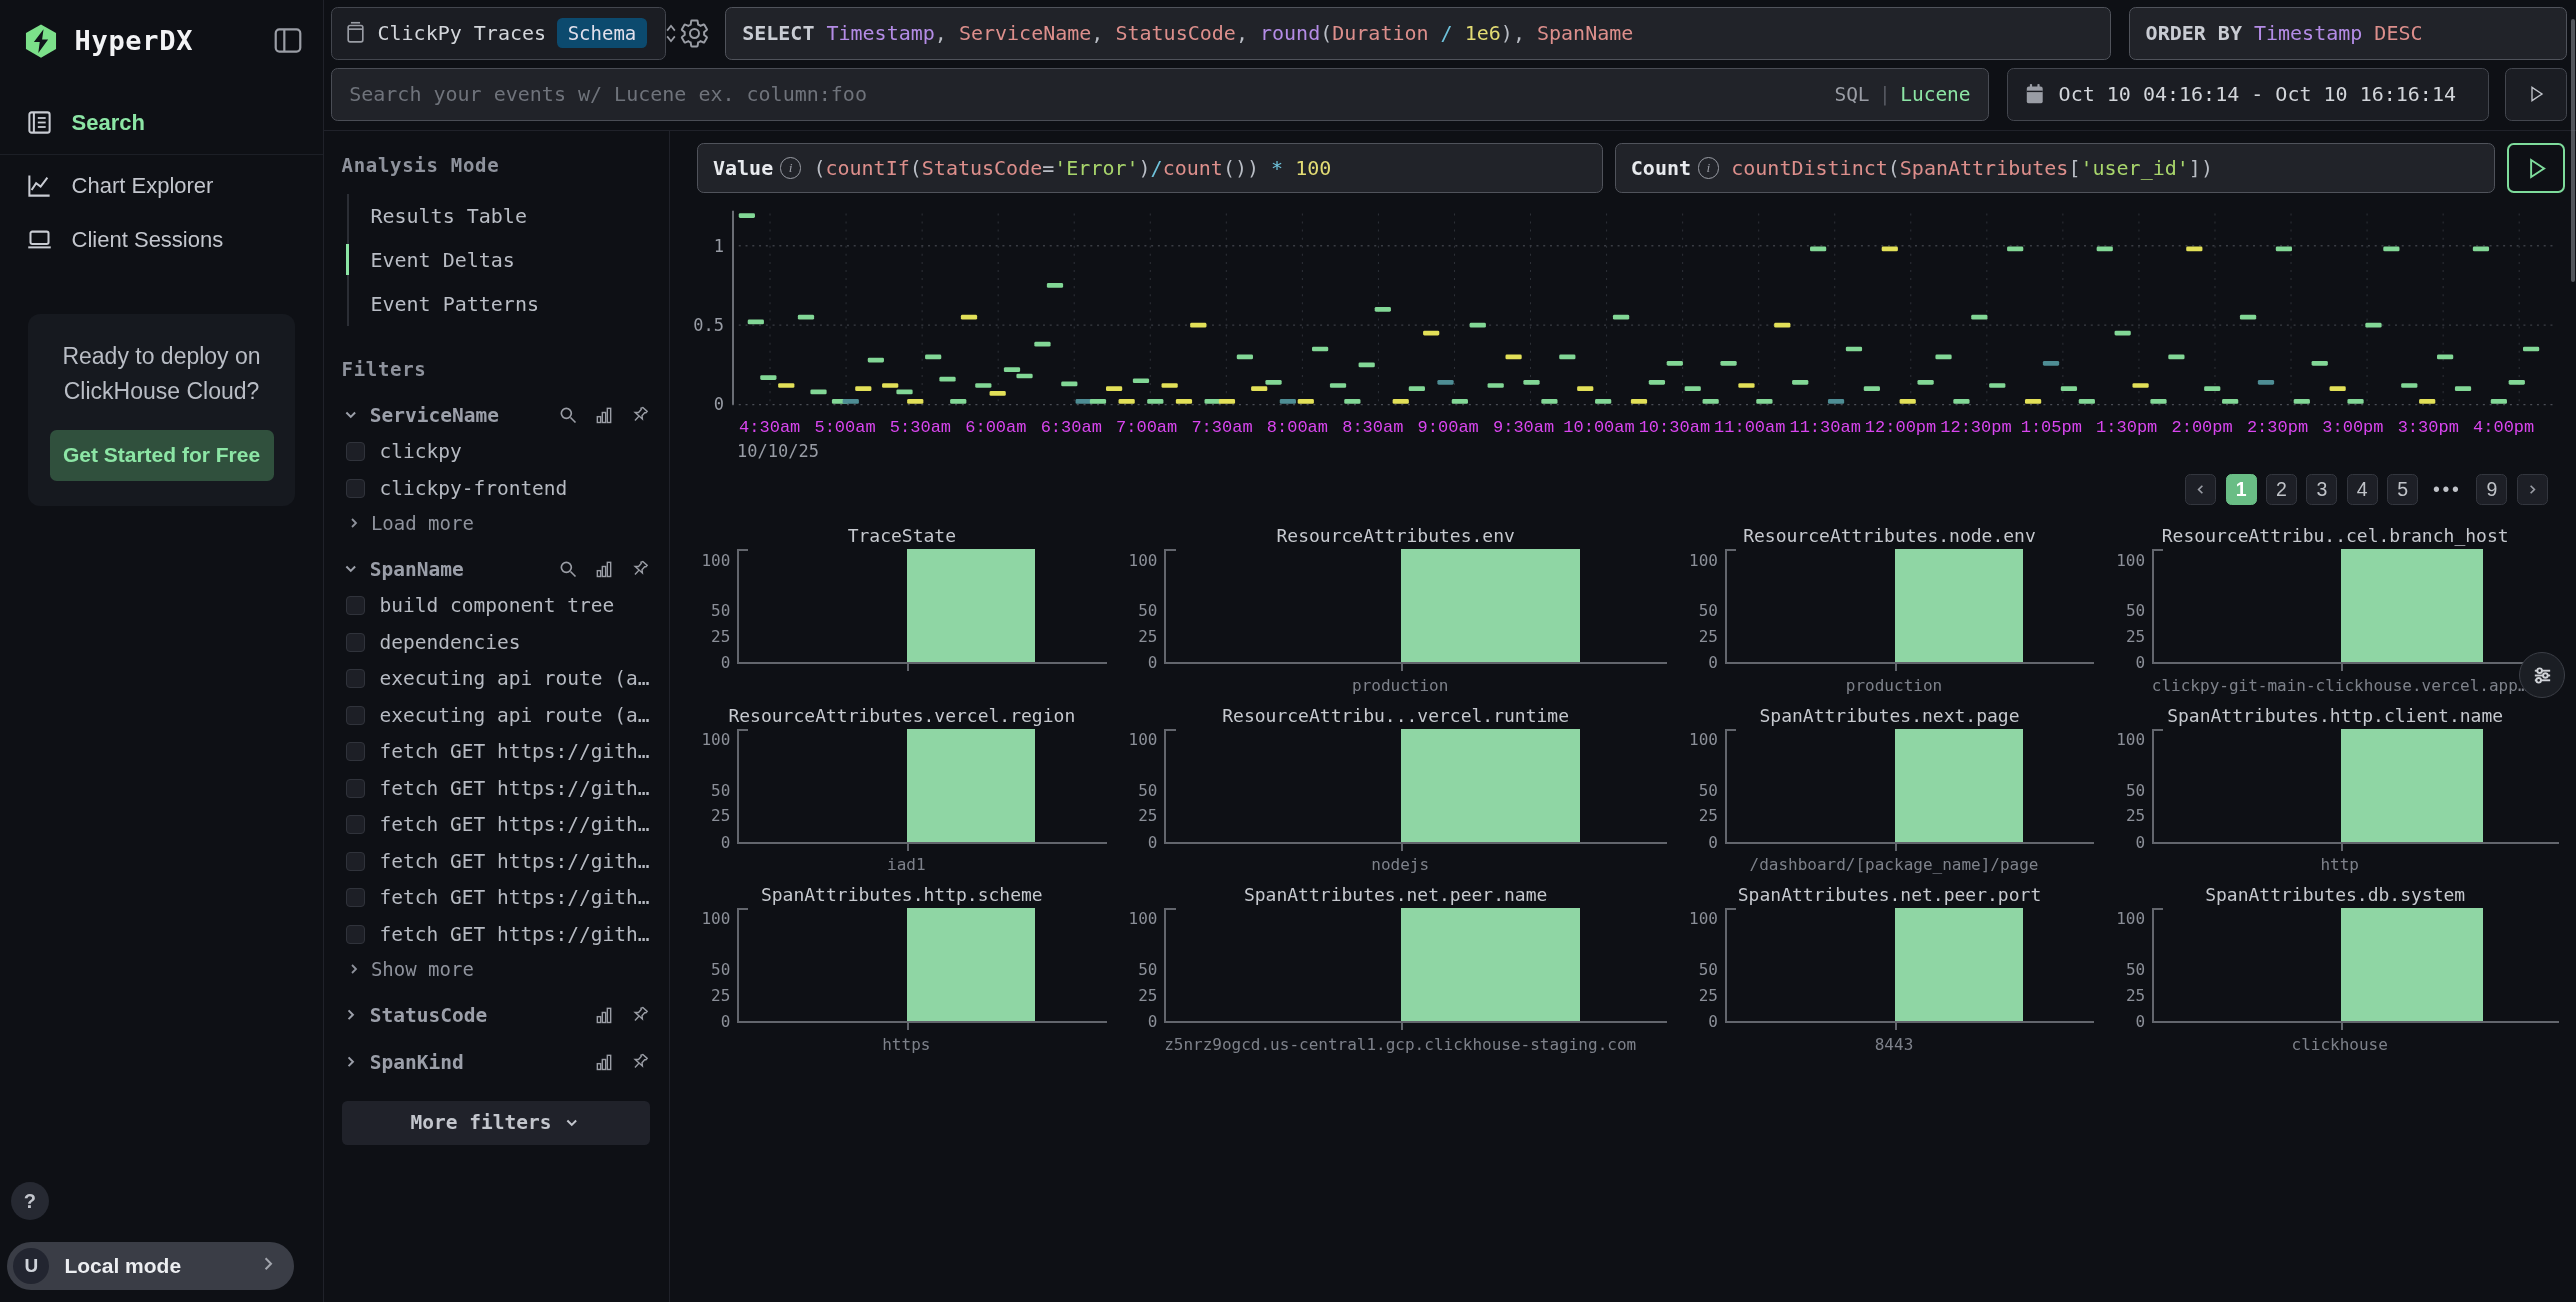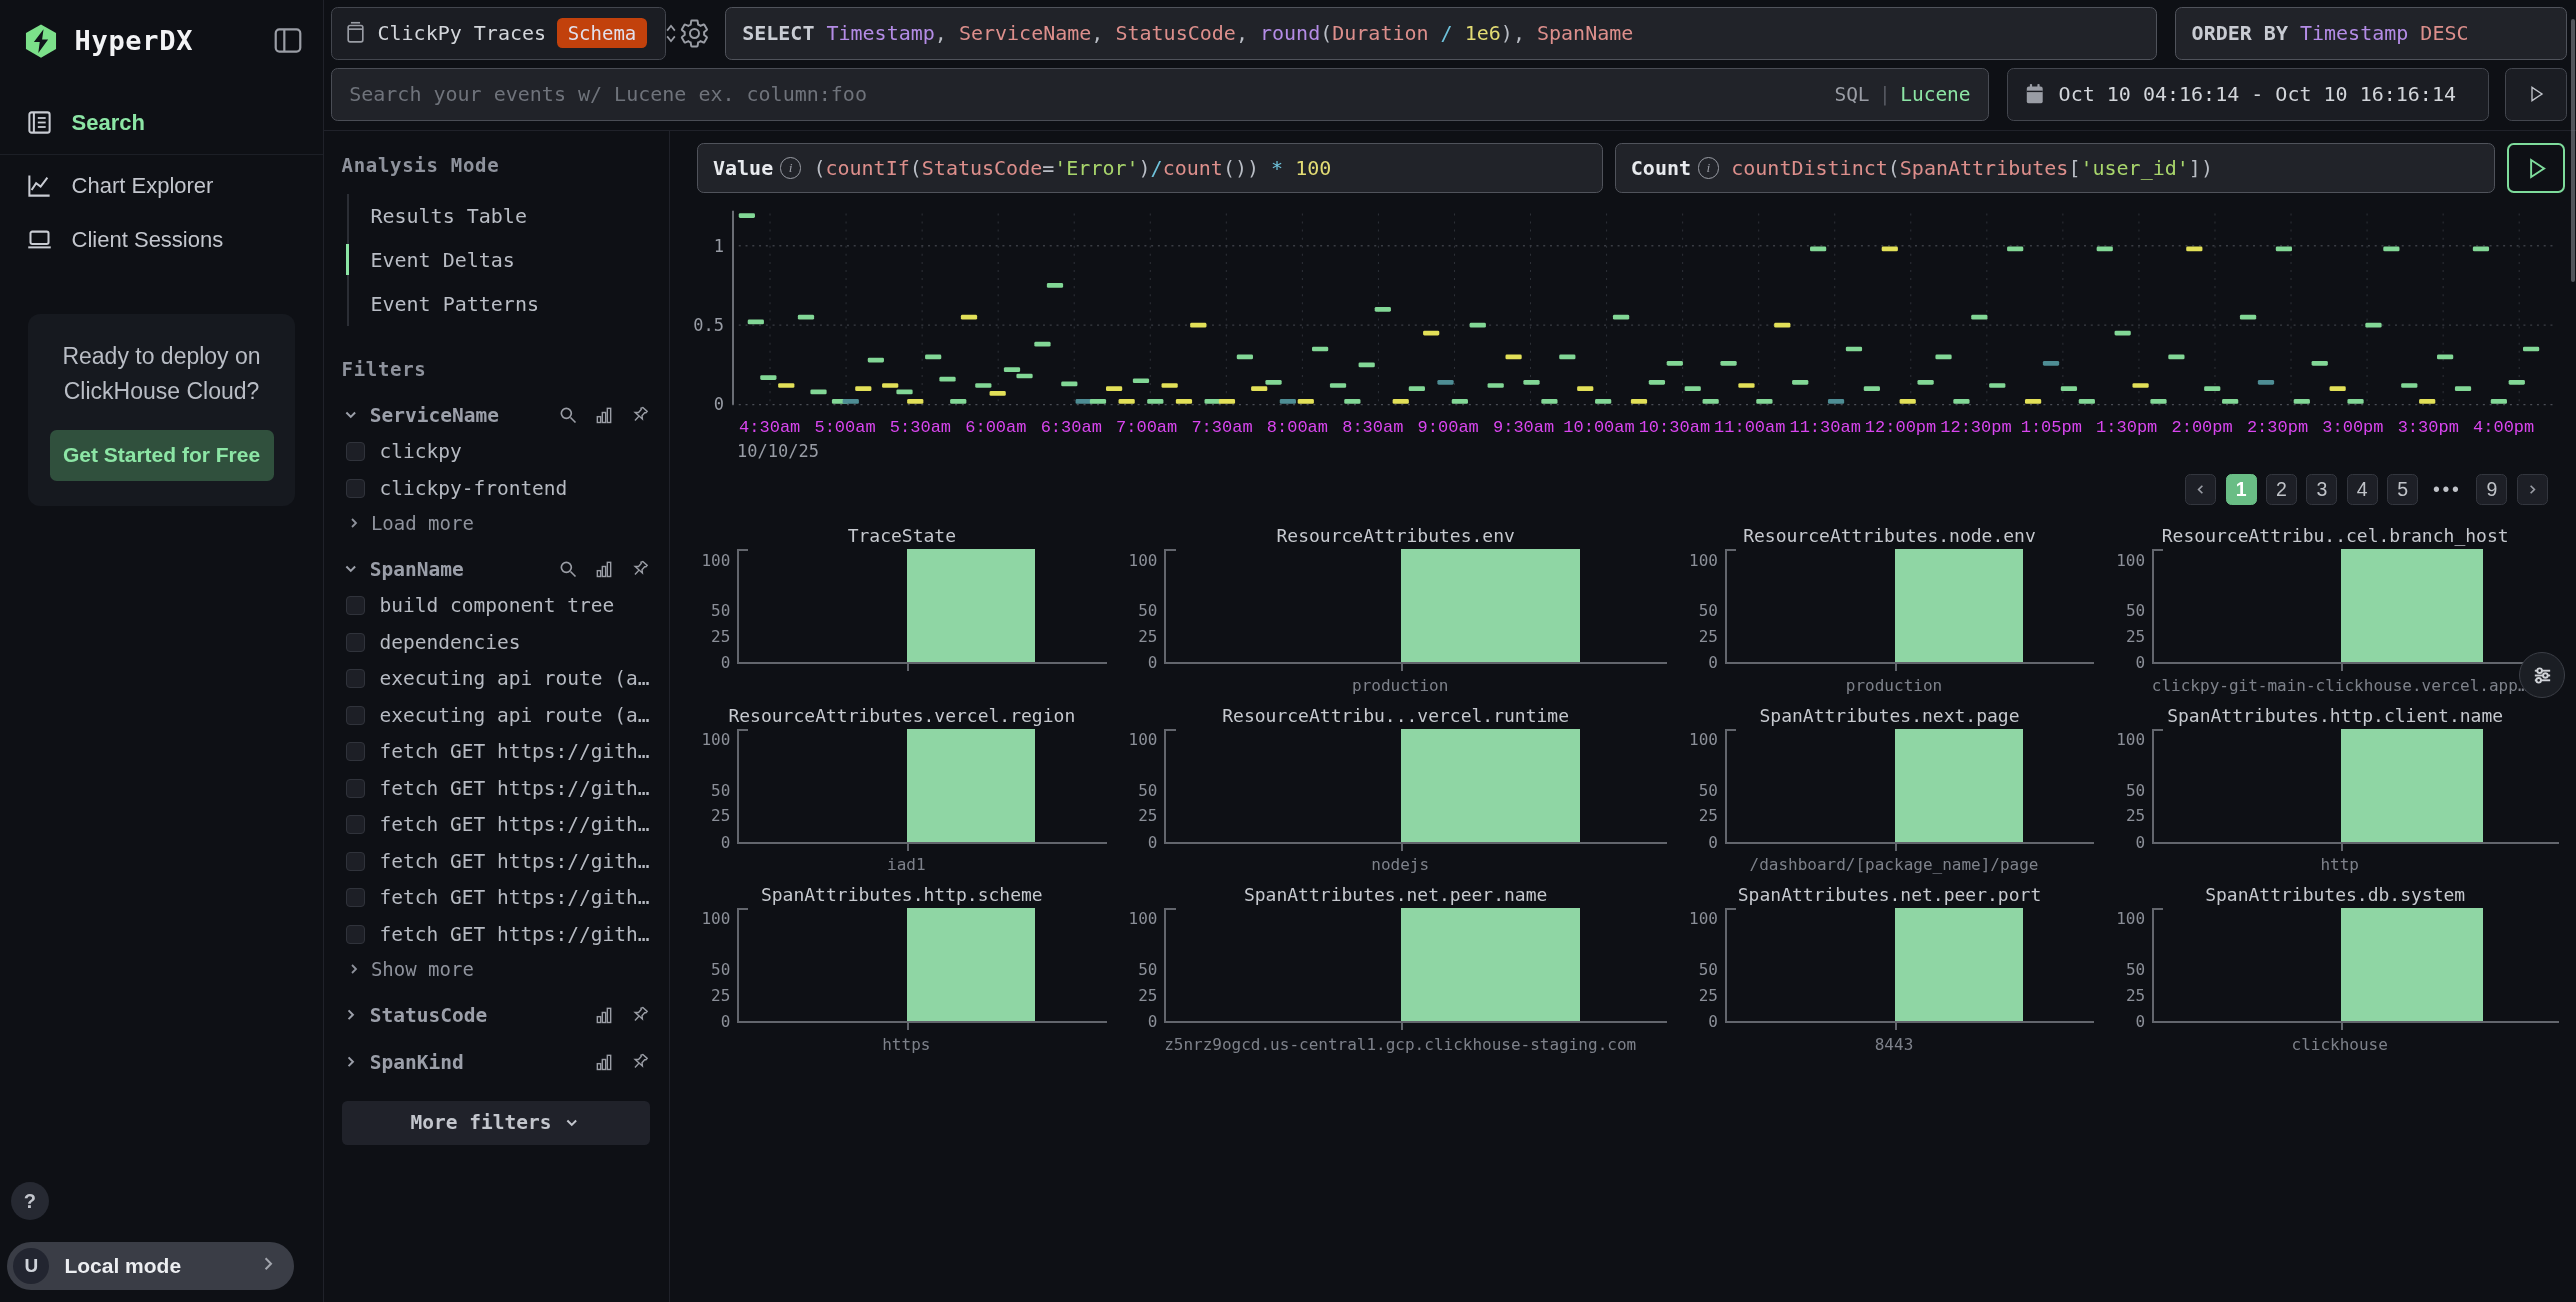--- a/index.html
+++ b/index.html
@@ -44,27 +44,27 @@
   
   .main { flex:1; display:flex; flex-direction:column; min-width:0; }
   .header { padding:6.7px 9.4px 9.4px 6.7px; border-bottom:1.3px solid #20222a; }
   .hrow { display:flex; align-items:center; }
   .hrow2 { margin-top:8px; }
   .box { background:#212329; border:1.3px solid #50535b; border-radius:6.7px; height:53px;
     display:flex; align-items:center; }
   .source-select { width:335px; background:#1b1d23; border-color:#43464e; padding:0 12px; gap:10.8px; cursor:pointer; }
   .source-select svg.db { width:23px; height:25.6px; color:#9a9da5; flex:none; }
   .source-name { color:#d3d6db; white-space:nowrap; }
-  .schema-badge { background:#c2410c; color:#e2e0ec; font-size:19px; padding:4px 10.8px; border-radius:5.4px; margin-left:auto; }
+  .schema-badge { background:#0c4a6e; color:#e2e0ec; font-size:19px; padding:4px 10.8px; border-radius:5.4px; margin-left:auto; }
   .updown { color:#9a9da5; margin-left:5.4px; display:flex; }
   .updown svg { width:16px; height:23px; }
   .gear { margin:0 15px 0 13.5px; color:#9a9da5; display:flex; cursor:pointer; }
   .gear svg { width:31px; height:31px; }
   .select-box { flex:1; padding:0 16px; margin-right:17.5px; white-space:nowrap; overflow:hidden; cursor:text; }
-  .order-box { width:392px; padding:0 16px; white-space:nowrap; cursor:text; }
+  .order-box { width:438px; padding:0 16px; white-space:nowrap; cursor:text; }
   .kw { font-weight:bold; color:#c9ccd3; margin-right:12px; }
   .code-plain { color:#b9bdc5; } .code-id { color:#b48ce6; } .code-field { color:#dd8f8c; }
   .code-num { color:#e3dc74; } .code-op { color:#6fc3dc; } .code-str { color:#a9d66c; }
   .search-box { flex:1; background:#212329; border:1.3px solid #4a4d55; padding:0 17.5px; margin-right:17.5px; cursor:text; }
   .search-ph { color:#6f737b; white-space:nowrap; overflow:hidden; }
   .search-modes { margin-left:auto; font-size:19.5px; display:flex; gap:9.4px; flex:none; }
   .mode-sql { color:#9a9da5; cursor:pointer;text-align:center; } .mode-sep { color:#565962; } .mode-lucene { color:#8ce5a5; cursor:pointer; }
   .date-box { width:482px; background:#1b1d23; border-color:#43464e; padding:0 16px; gap:13.5px;
     color:#d3d6db; margin-right:16px; cursor:pointer; white-space:nowrap; }
   .date-box svg { width:21.5px; height:23px; color:#9a9da5; flex:none; }

